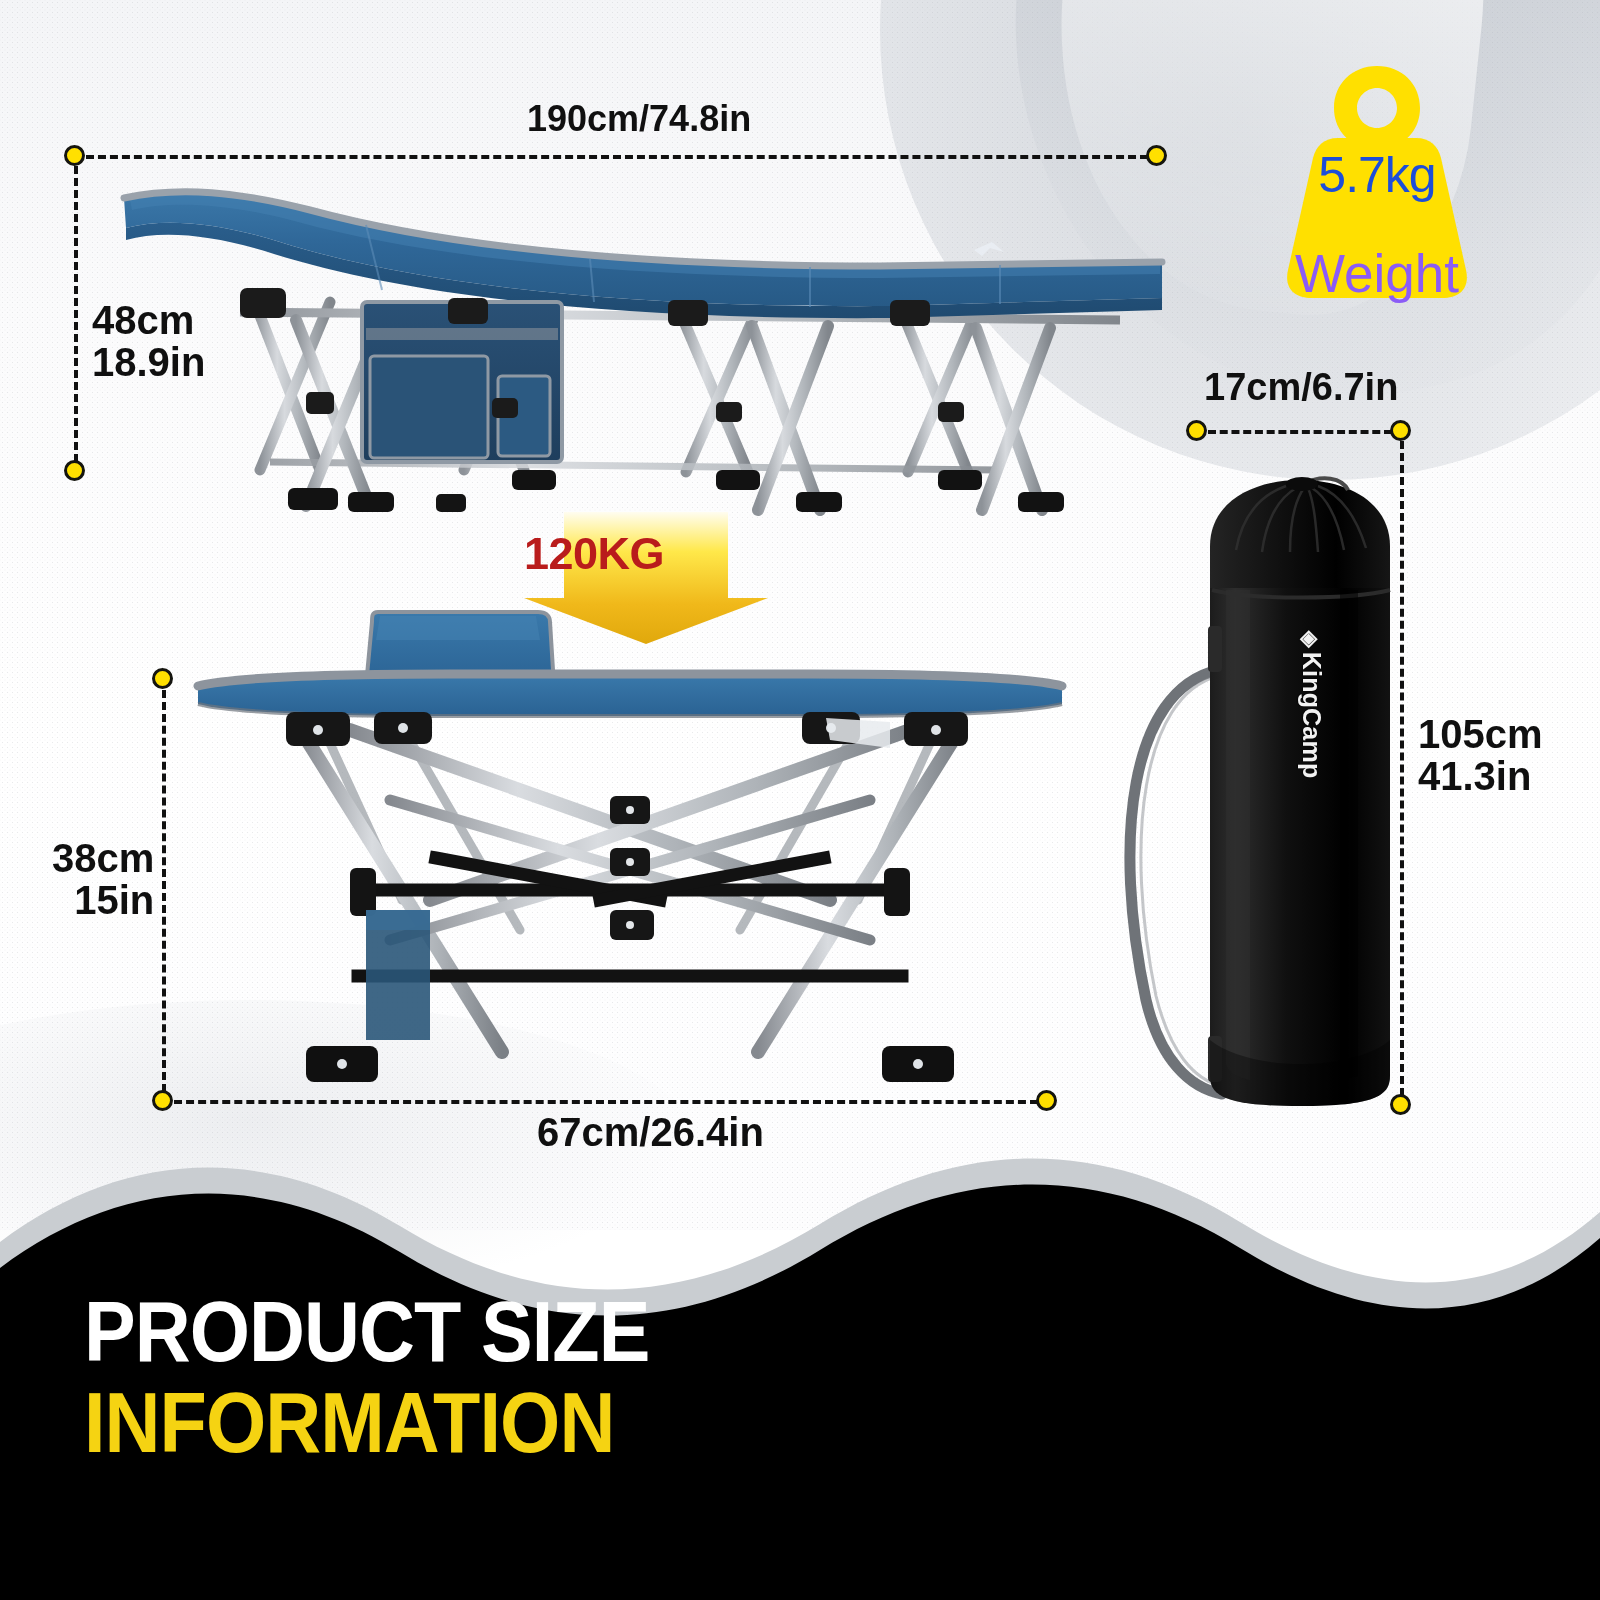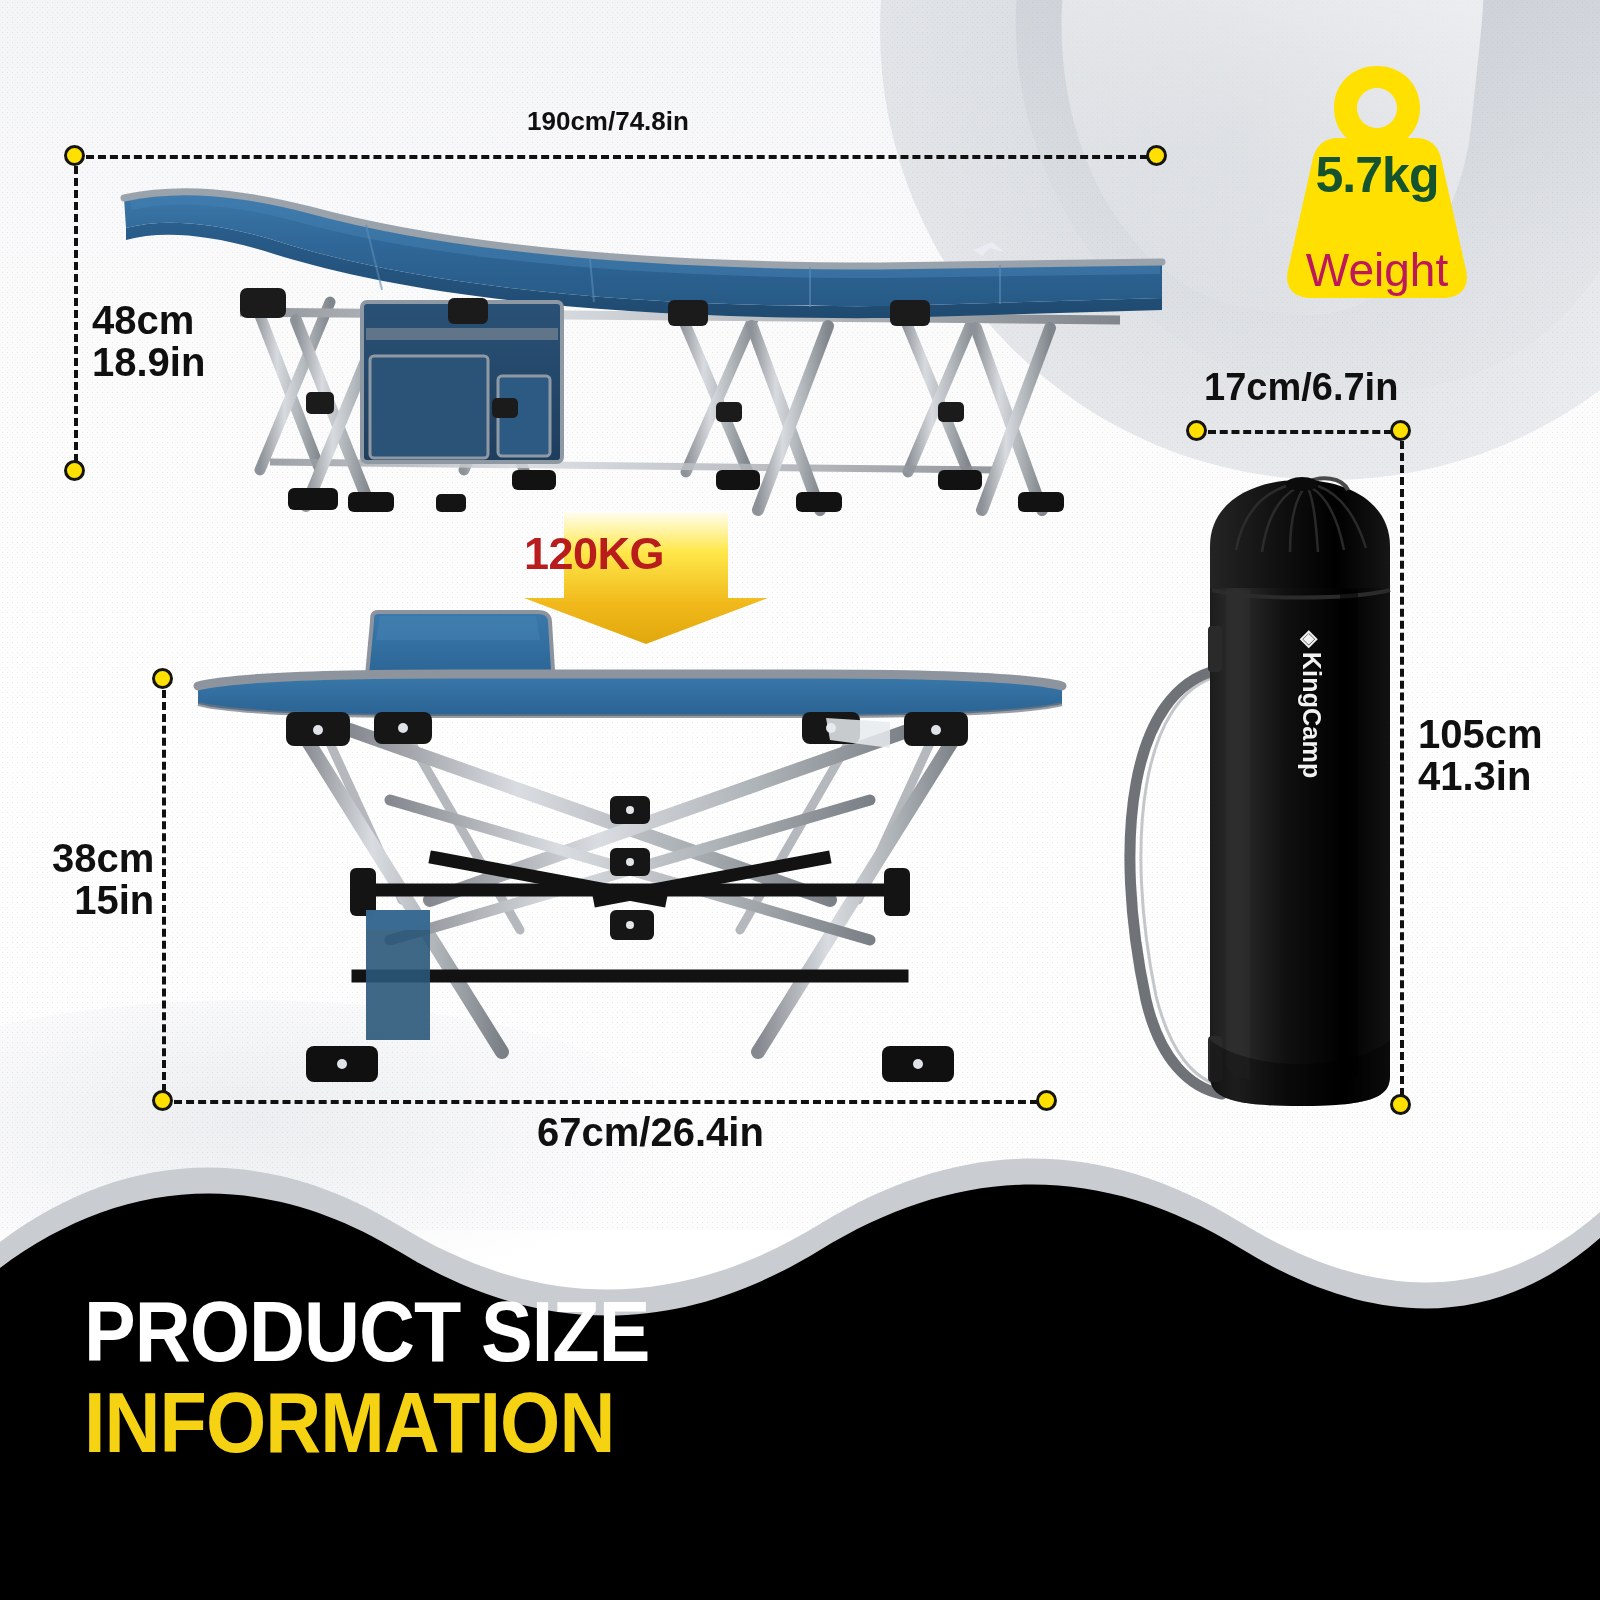--- a/index.html
+++ b/index.html
@@ -77,25 +77,25 @@
   }
   .dim-label {
     position:absolute; color:#101010; font-weight:bold; white-space:nowrap; z-index:10;
   }
   .dim-label .ln { display:block; line-height:1.04; }
 
   
   .weight-badge { position:absolute; left:1262px; top:58px; width:230px; height:250px; z-index:12; }
   .weight-badge .wtext {
     position:absolute; left:0; top:92px; width:230px; text-align:center;
-    font-weight:bold; font-size:50px; line-height:1.02; color:#14532d; letter-spacing:-1px;
+    font-weight:normal; font-size:50px; line-height:1.02; color:#1d4ed8; letter-spacing:-1px;
   }
   .weight-caption {
     position:absolute; left:1262px; top:243px; width:230px; text-align:center;
-    font-size:46px; color:#be185d; z-index:12;
+    font-size:53px; color:#8b5cf6; z-index:12;
   }
 
   
   .cap-badge { position:absolute; left:524px; top:512px; width:244px; height:132px; z-index:14; }
   .cap-badge .ctext {
     position:absolute; left:0; top:18px; width:244px; text-align:left;
     font-weight:bold; font-size:45px; line-height:1.06; color:#b91c1c; letter-spacing:-0.5px;
   }
 
   
@@ -370,21 +370,21 @@
     </svg>
   </div>
 
   <div class="bag-logo">
     <span class="mark">◈</span><span>KingCamp</span>
   </div>
 
   <div class="dot" style="left:64px; top:145px;"></div>
   <div class="dot" style="left:1146px; top:145px;"></div>
   <div class="dline h" style="left:86px; top:155px; width:1062px;"></div>
-  <div class="dim-label" style="left:527px; top:100px; font-size:26px;margin-top:8px;">
+  <div class="dim-label" style="left:527px; top:100px; font-size:36px;">
     <span class="ln">190cm/74.8in</span>
   </div>
 
   <div class="dot" style="left:64px; top:460px;"></div>
   <div class="dline v" style="left:74px; top:166px; height:296px;"></div>
   <div class="dim-label" style="left:92px; top:300px; font-size:40px;">
     <span class="ln">48cm</span>
     <span class="ln">18.9in</span>
   </div>
 

